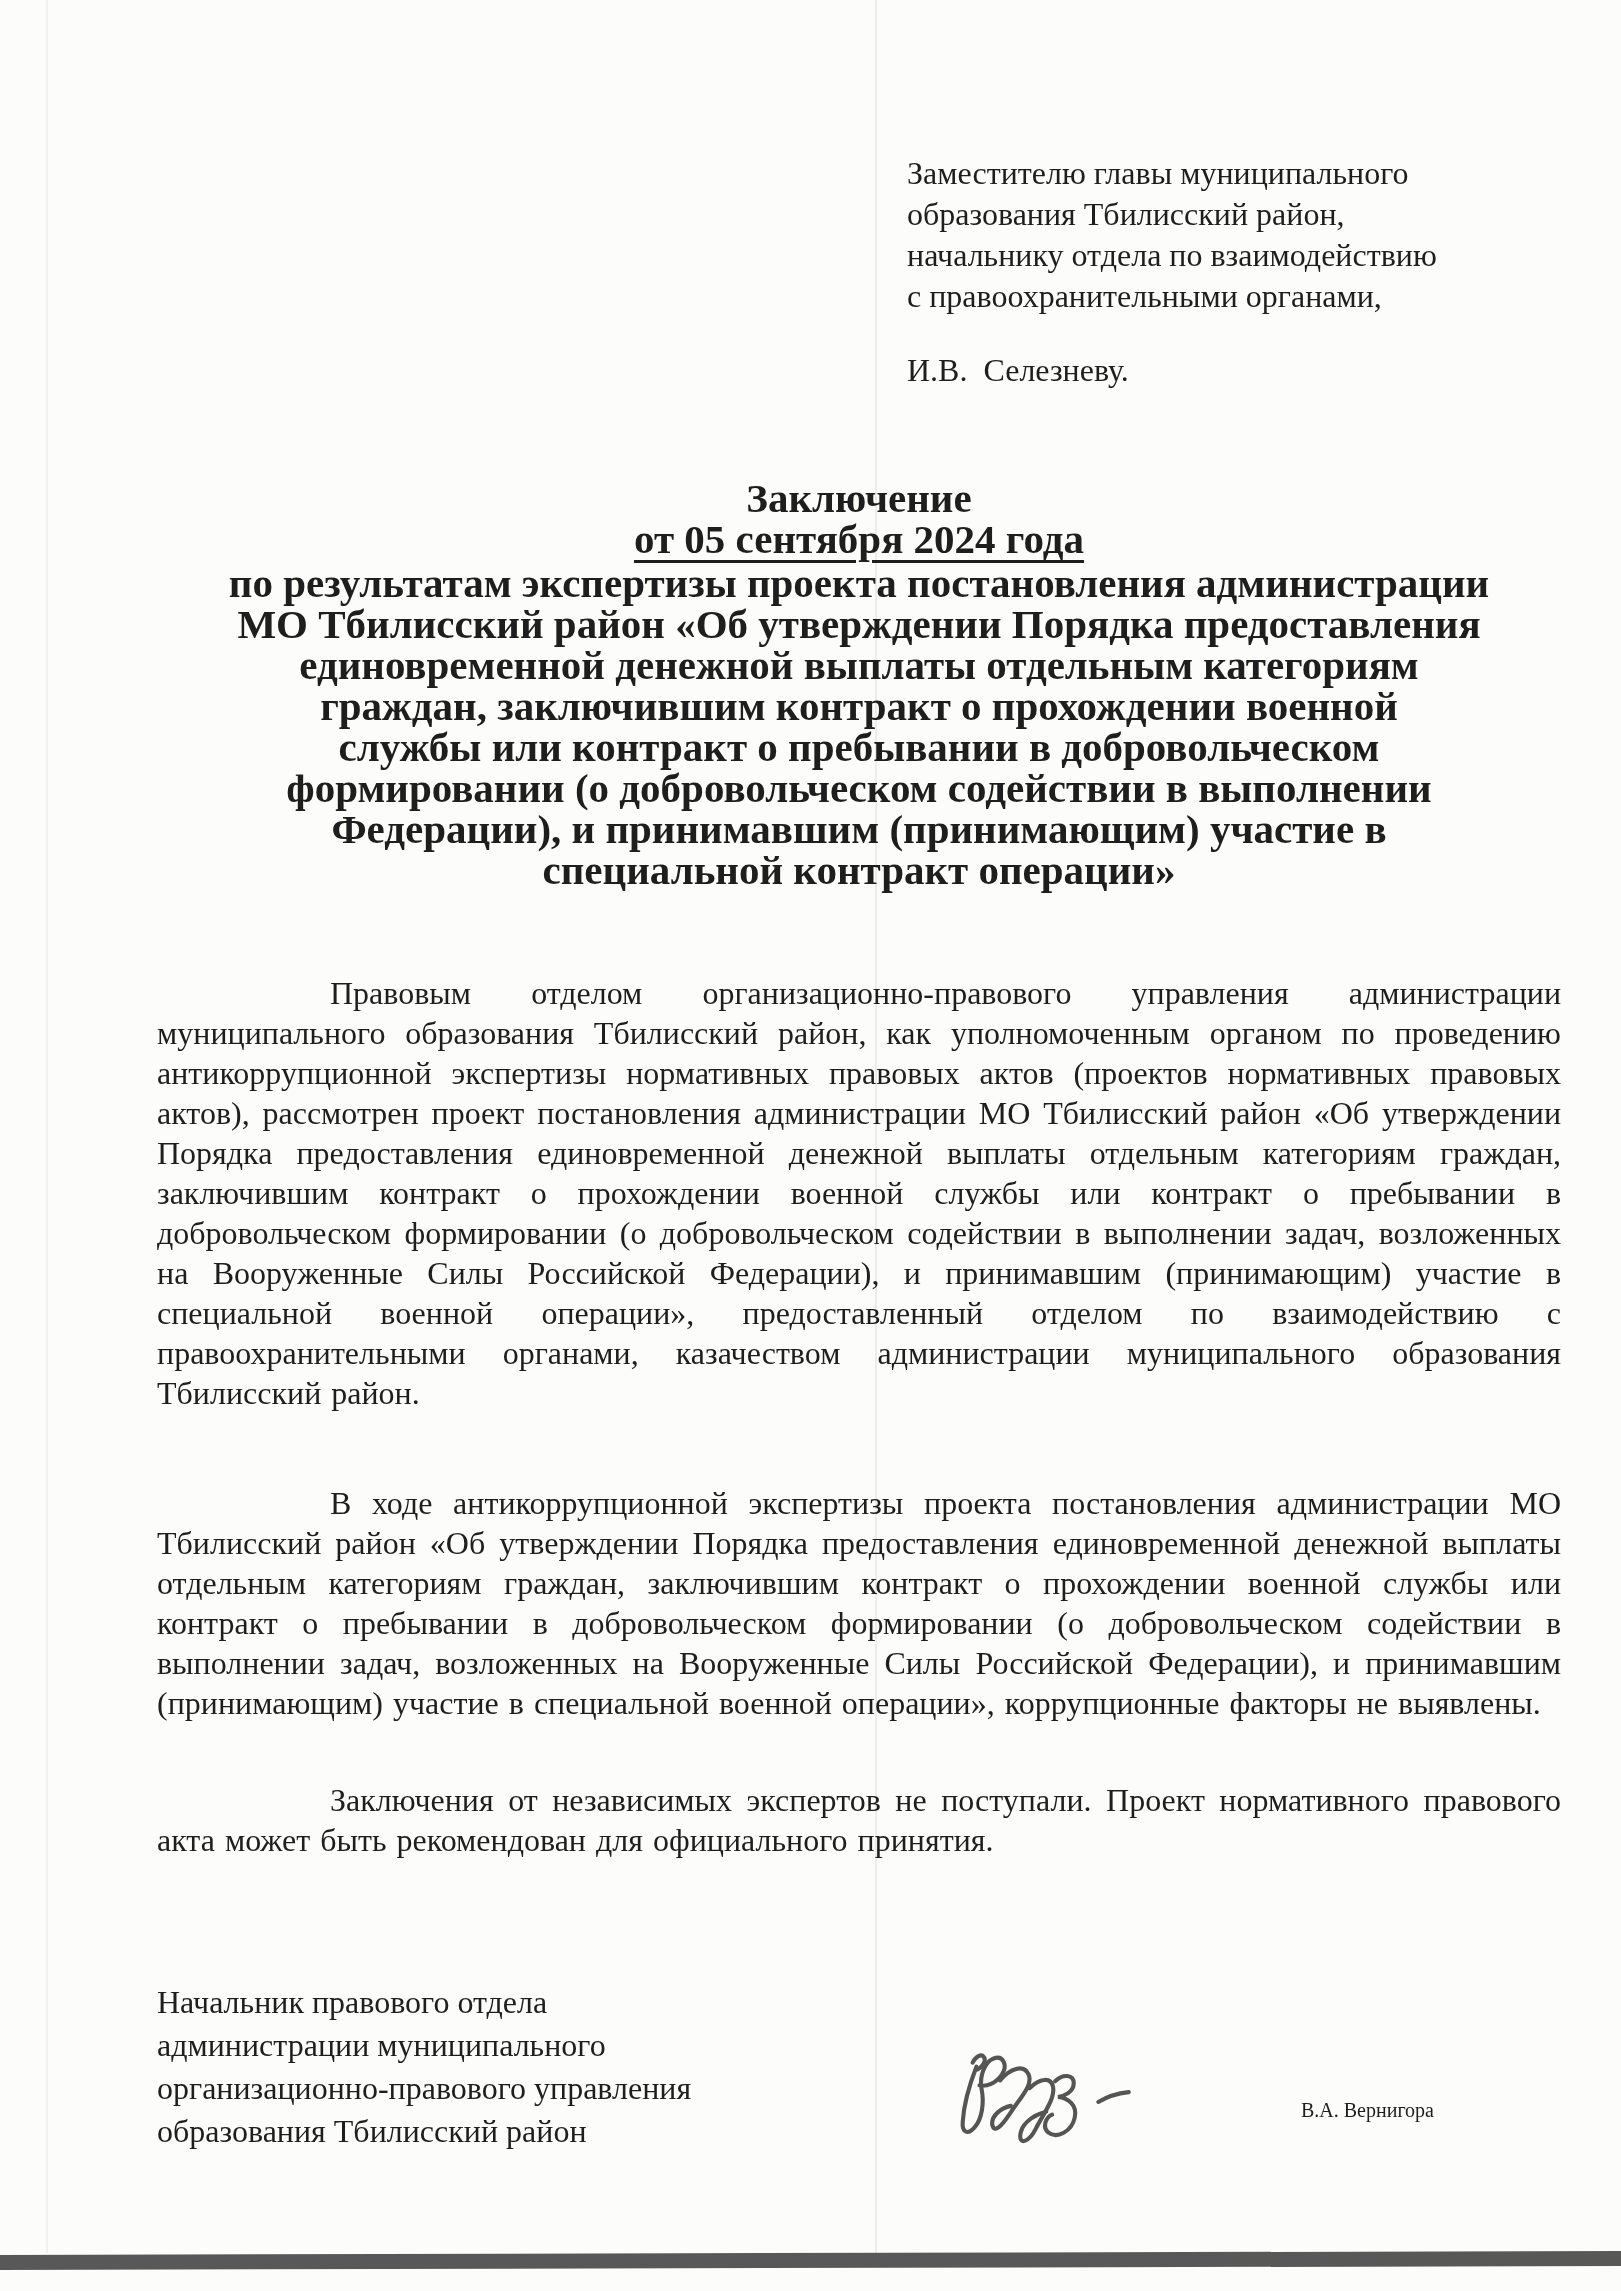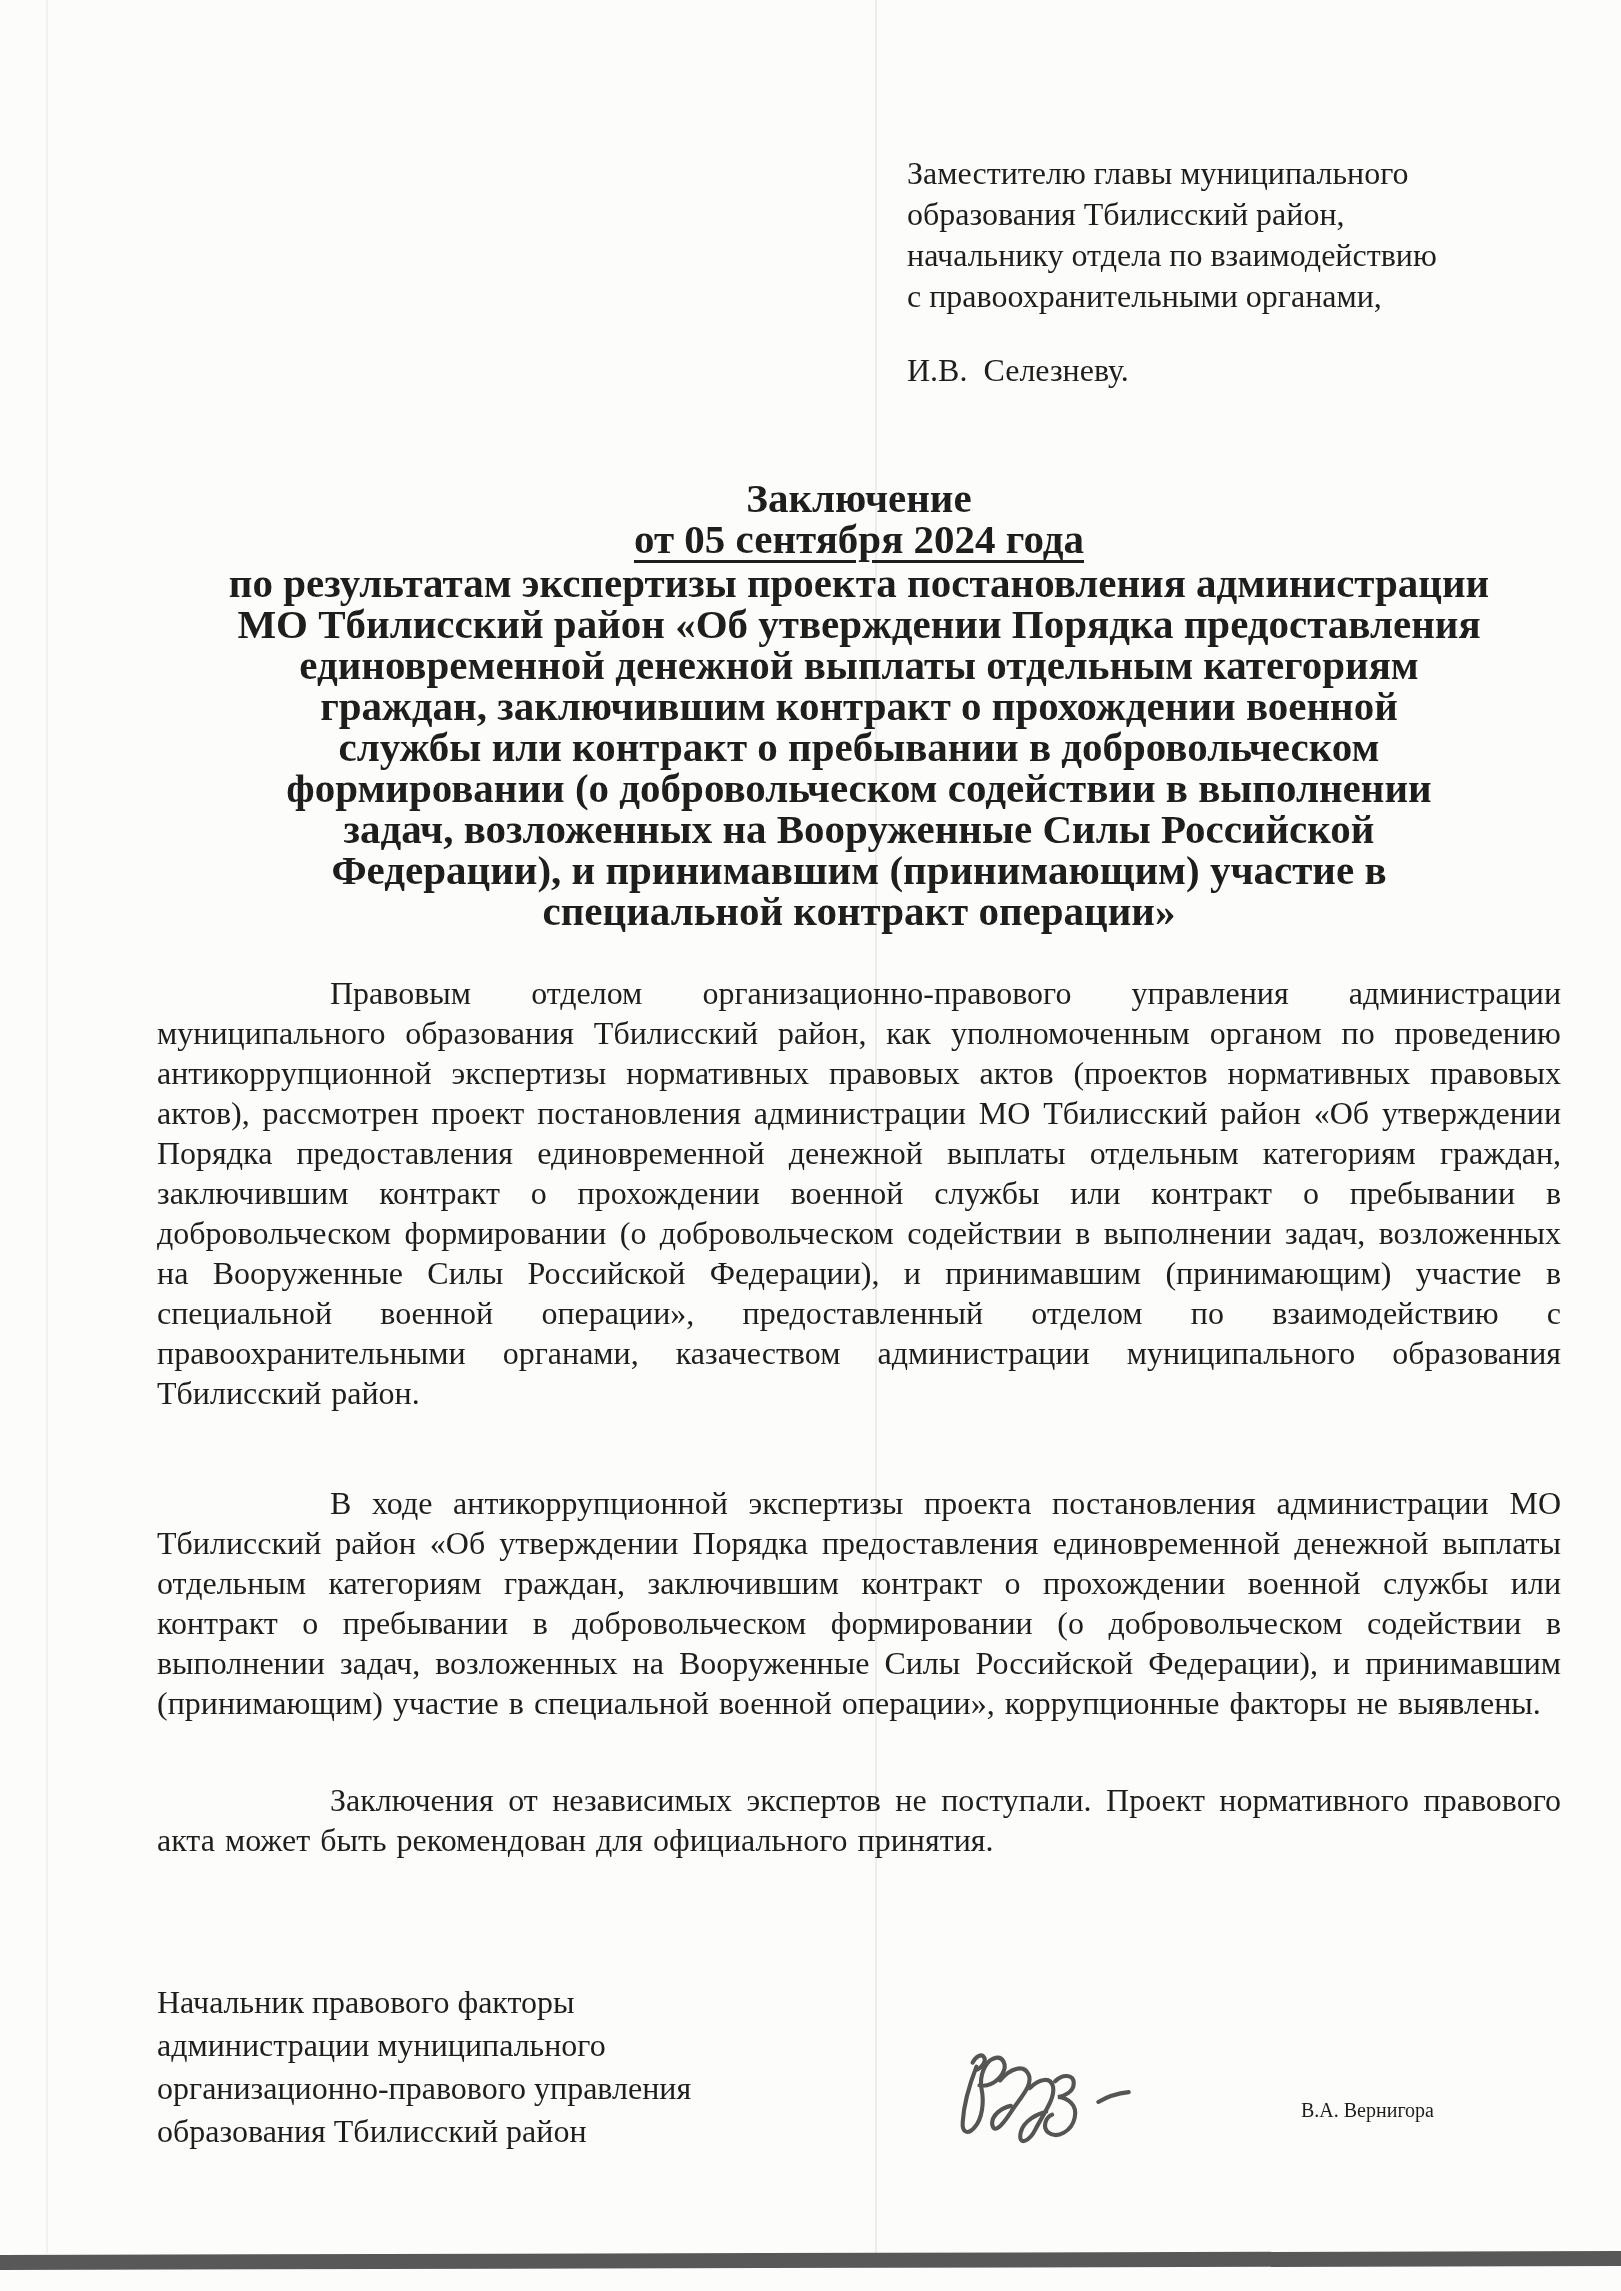--- a/index.html
+++ b/index.html
@@ -80,31 +80,30 @@
 
   <div class="title-block">
     <div>Заключение</div>
     <div class="title-date">от 05 сентября 2024 года</div>
     <div>по результатам экспертизы проекта постановления администрации</div>
     <div>МО Тбилисский район «Об утверждении Порядка предоставления</div>
     <div>единовременной денежной выплаты отдельным категориям</div>
     <div>граждан, заключившим контракт о прохождении военной</div>
     <div>службы или контракт о пребывании в добровольческом</div>
     <div>формировании (о добровольческом содействии в выполнении</div>
-    <div>задач, возложенных на Вооруженные Силы Российской</div>
     <div>Федерации), и принимавшим (принимающим) участие в</div>
     <div>специальной контракт операции»</div>
   </div>
 
   <div class="para p1">Правовым отделом организационно-правового управления администрации муниципального образования Тбилисский район, как уполномоченным органом по проведению антикоррупционной экспертизы нормативных правовых актов (проектов нормативных правовых актов), рассмотрен проект постановления администрации МО Тбилисский район «Об утверждении Порядка предоставления единовременной денежной выплаты отдельным категориям граждан, заключившим контракт о прохождении военной службы или контракт о пребывании в добровольческом формировании (о добровольческом содействии в выполнении задач, возложенных на Вооруженные Силы Российской Федерации), и принимавшим (принимающим) участие в специальной военной операции», предоставленный отделом по взаимодействию с правоохранительными органами, казачеством администрации муниципального образования Тбилисский район.</div>
   <div class="para p2">В ходе антикоррупционной экспертизы проекта постановления администрации МО Тбилисский район «Об утверждении Порядка предоставления единовременной денежной выплаты отдельным категориям граждан, заключившим контракт о прохождении военной службы или контракт о пребывании в добровольческом формировании (о добровольческом содействии в выполнении задач, возложенных на Вооруженные Силы Российской Федерации), и принимавшим (принимающим) участие в специальной военной операции», коррупционные факторы не выявлены.</div>
   <div class="para p3">Заключения от независимых экспертов не поступали. Проект нормативного правового акта может быть рекомендован для официального принятия.</div>
 
   <div class="sig-position">
-    <div>Начальник правового факторы</div>
+    <div>Начальник правового отдела</div>
     <div>администрации муниципального</div>
     <div>организационно-правового управления</div>
     <div>образования Тбилисский район</div>
   </div>
 
   <div class="sig-scribble">
     <svg width="221" height="123" viewBox="0 0 225 125" fill="none" xmlns="http://www.w3.org/2000/svg">
       <g stroke="#3f3f3f" stroke-width="4.2" stroke-linecap="round" fill="none" opacity="0.88">
         <path d="M28,30 C21,48 15,70 14,86 C13,97 19,100 26,92 C34,83 36,66 33,52 C31,40 36,26 45,22 C55,18 60,28 54,38 C48,47 38,51 31,49"></path>
         <path d="M24,26 C27,20 33,16 36,21 C38,25 33,31 29,33"></path>

